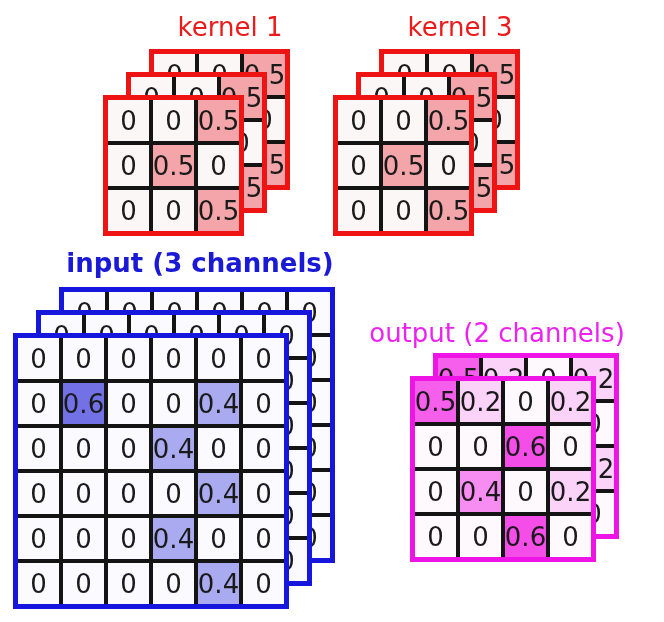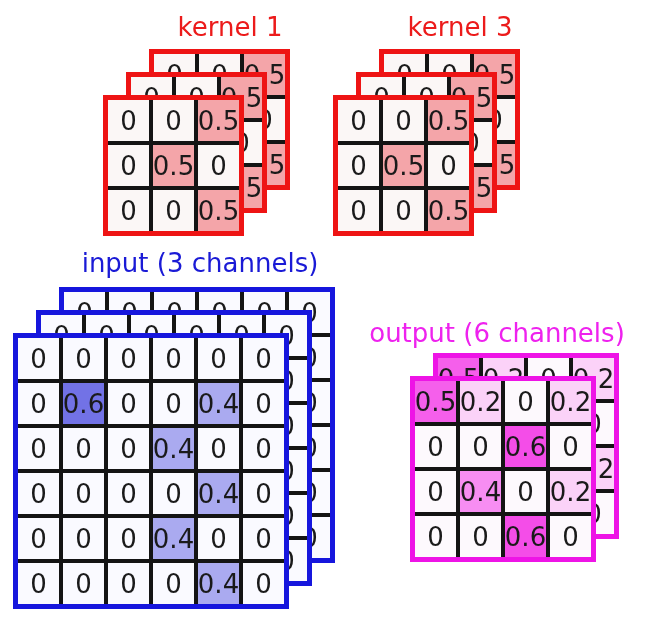--- a/index.html
+++ b/index.html
@@ -18,21 +18,21 @@
   .fig-title {
     position: absolute;
     transform: translateX(-50%);
     font-size: 26px;
     line-height: 1.1;
     white-space: nowrap;
     user-select: none;
   }
   #title-kernel1 { left: 230px; top: 13px; }
   #title-kernel2 { left: 460px; top: 13px; }
-  #title-input   { left: 200px; top: 249px; }
+  #title-input   { left: 200px; top: 249px; font-weight: bold; }
   #title-output  { left: 497px; top: 319px; }
 
   .stack { position: absolute; }
   #stack-kernel1 { left: 103px; top: 49px; }
   #stack-kernel2 { left: 333px; top: 49px; }
   #stack-input   { left: 13px;  top: 287px; }
   #stack-output  { left: 410px; top: 353px; }
 
   .layer {
     position: absolute;
@@ -58,21 +58,21 @@
 <body>
 
 <div class="canvas">
 
   <div class="fig-title" id="title-kernel1" style="color: rgb(236, 27, 27);">kernel 1</div>
 
   <div class="fig-title" id="title-kernel2" style="color: rgb(236, 27, 27);">kernel 3</div>
 
   <div class="fig-title" id="title-input" style="color: rgb(26, 26, 214);">input (3 channels)</div>
 
-  <div class="fig-title" id="title-output" style="color: rgb(238, 34, 238);">output (6 channels)</div>
+  <div class="fig-title" id="title-output" style="color: rgb(238, 34, 238);">output (2 channels)</div>
 
   <div class="stack" id="stack-kernel1">
       <div class="layer" style="left: 46px; top: 0px; z-index: 1; border-color: rgb(238, 20, 20); grid-template-columns: repeat(3, 41px);">
         <div class="cell" style="background: rgb(251, 247, 246);">0</div>
         <div class="cell" style="background: rgb(251, 247, 246);">0</div>
         <div class="cell" style="background: rgb(244, 165, 169);">0.5</div>
         <div class="cell" style="background: rgb(251, 247, 246);">0</div>
         <div class="cell" style="background: rgb(244, 165, 169);">0.5</div>
         <div class="cell" style="background: rgb(251, 247, 246);">0</div>
         <div class="cell" style="background: rgb(251, 247, 246);">0</div>

